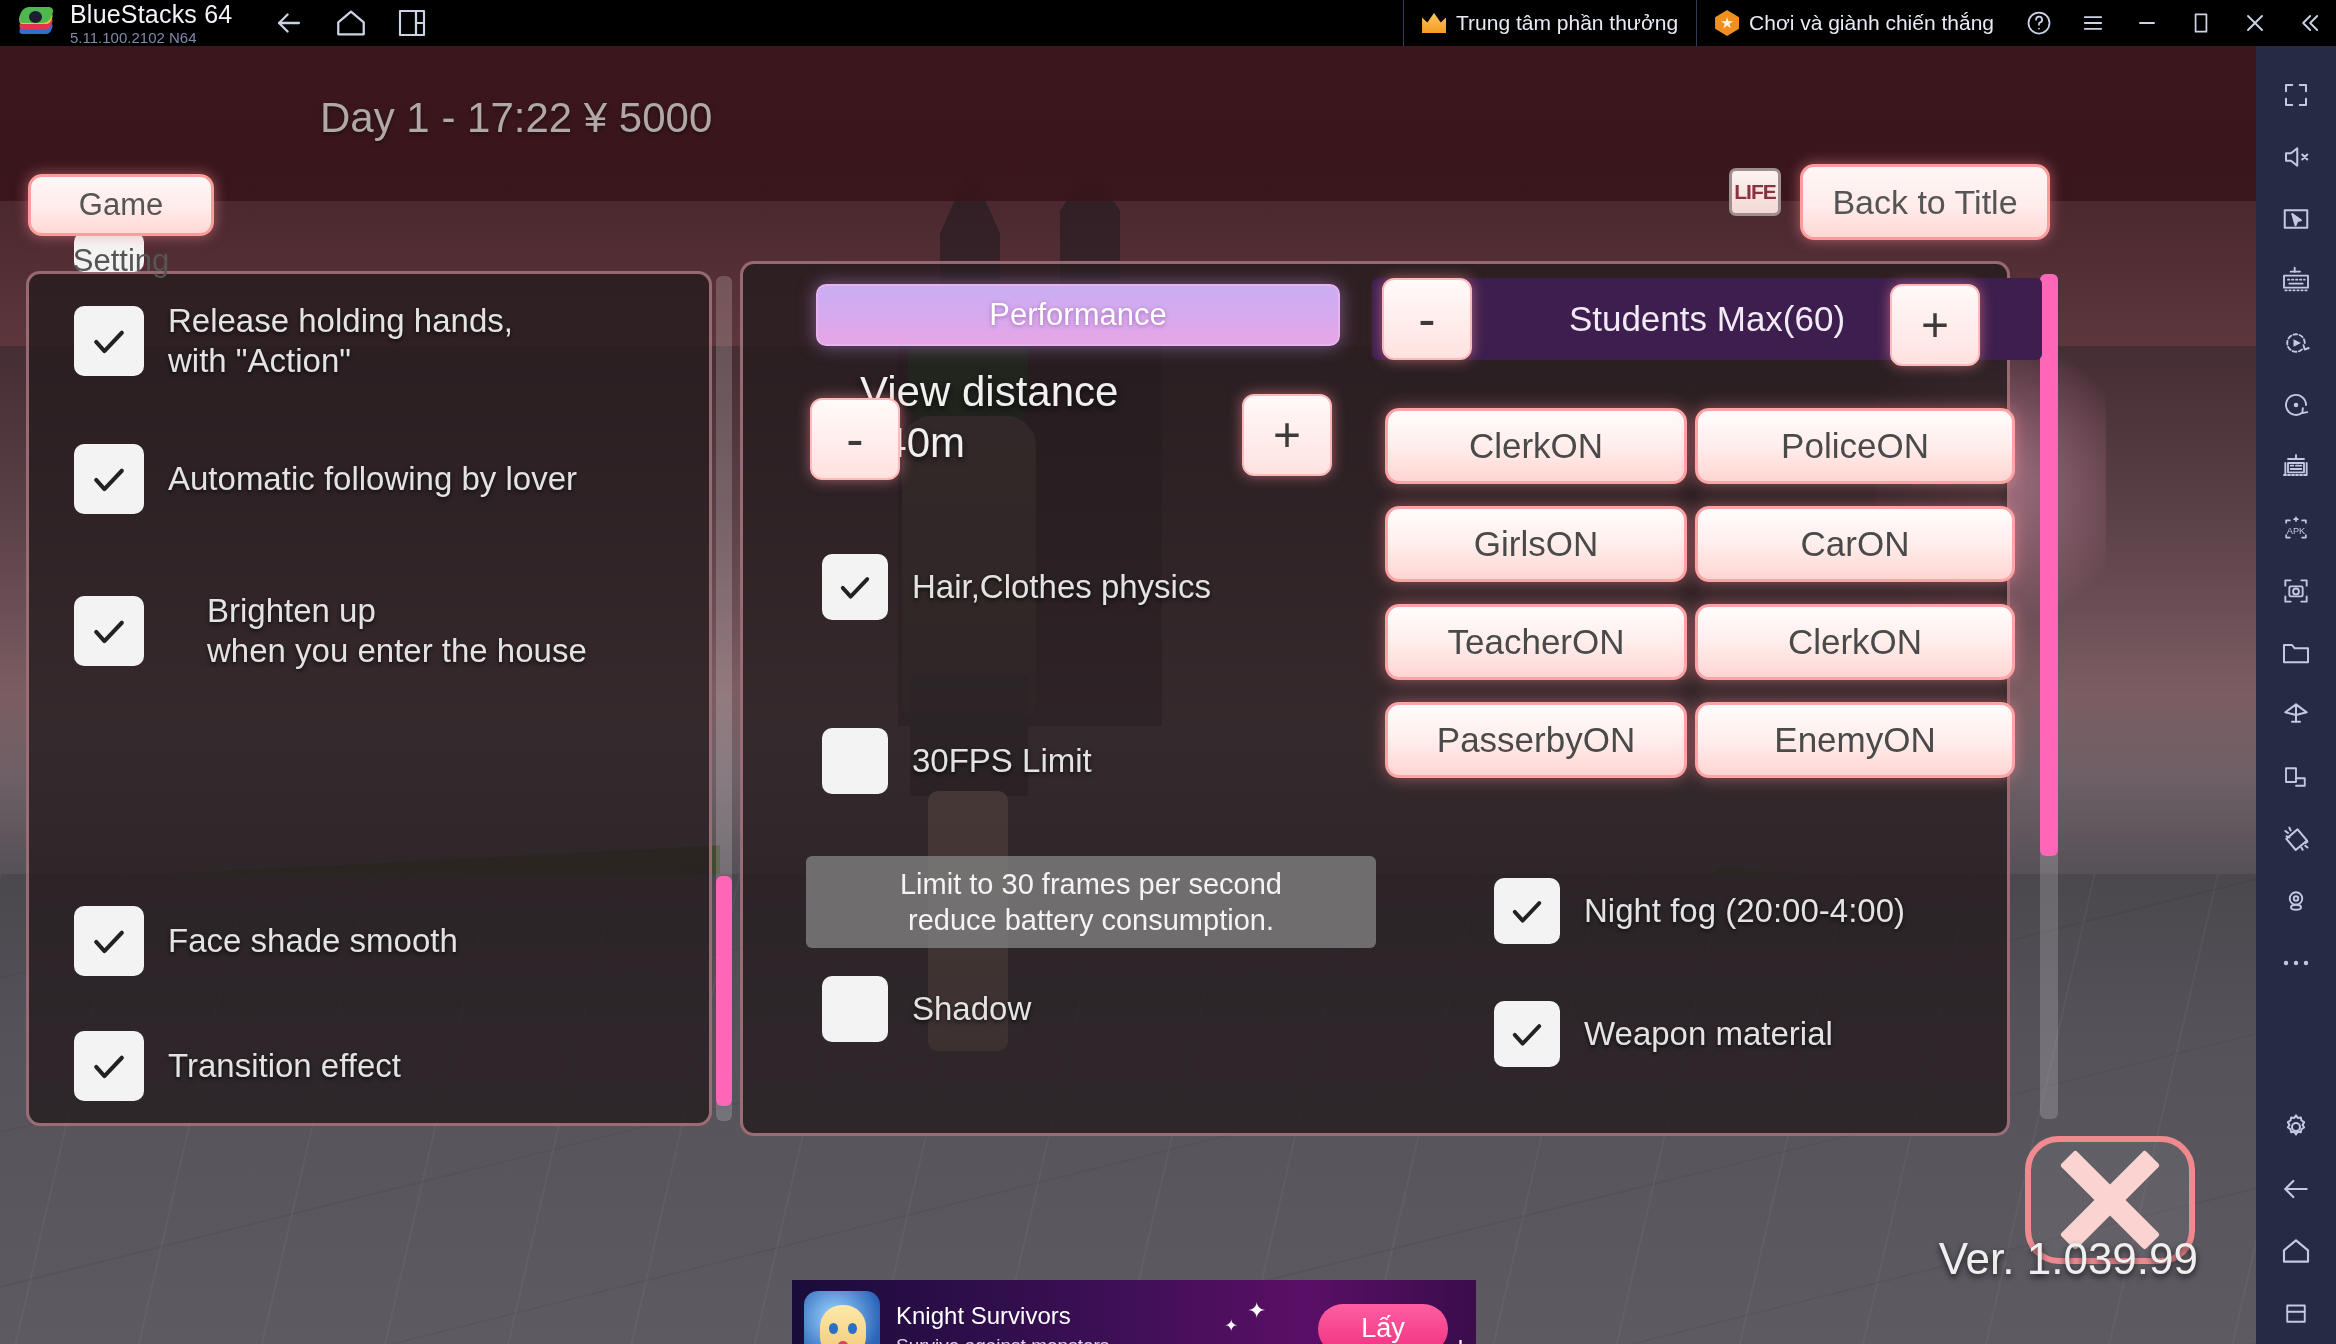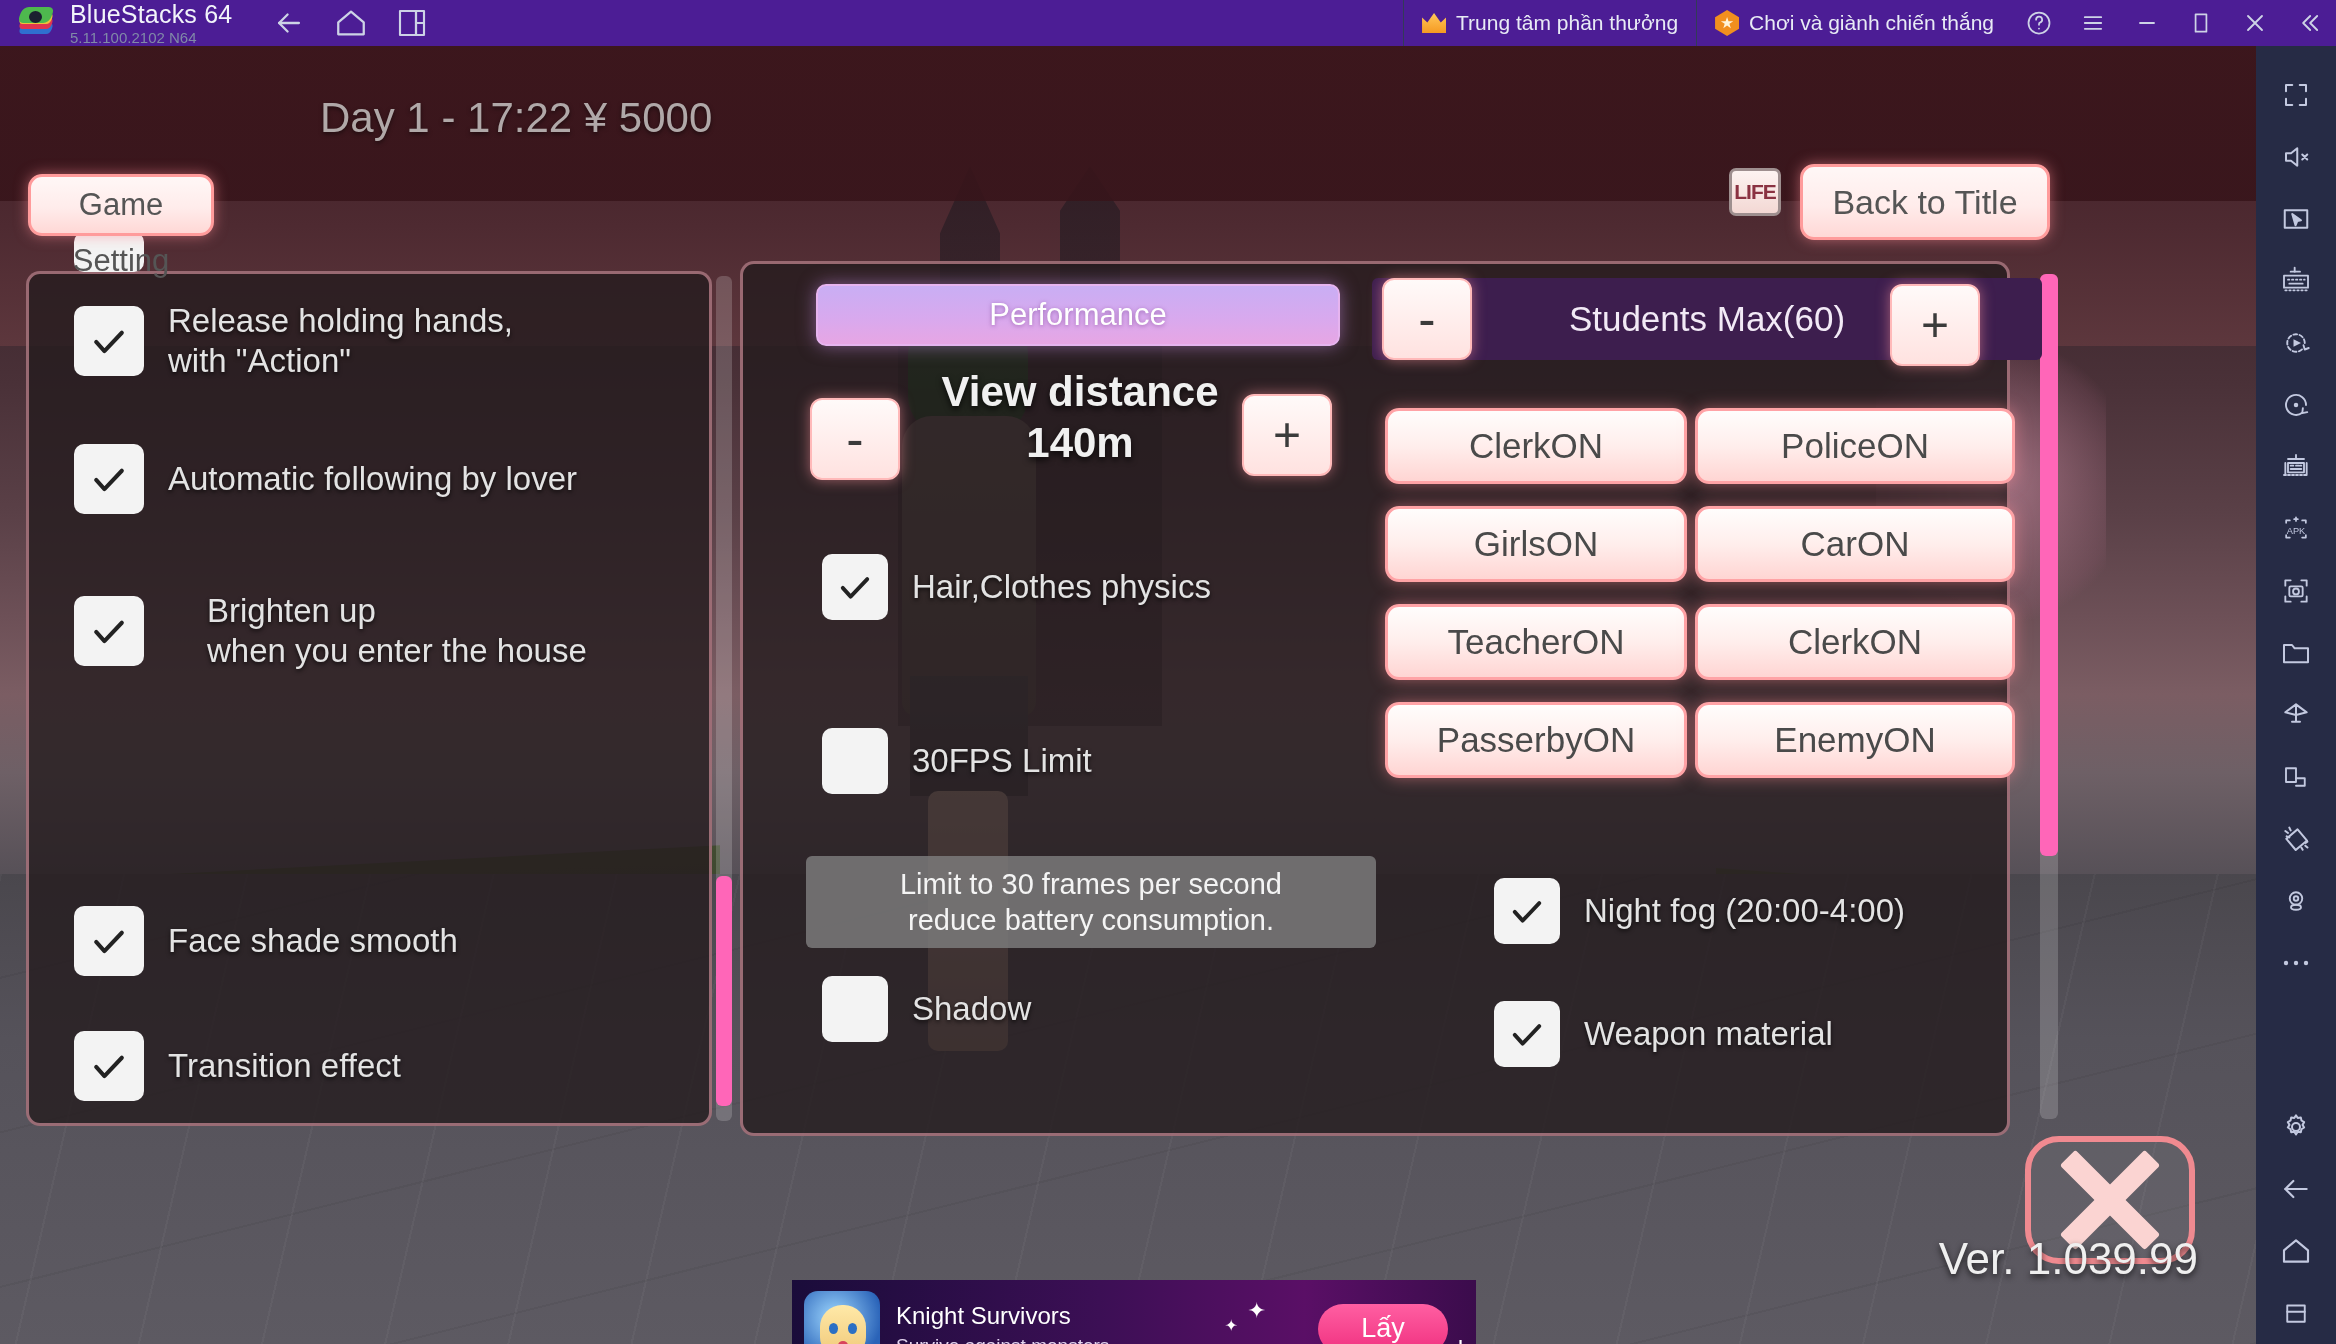--- a/index.html
+++ b/index.html
@@ -7,21 +7,21 @@
     width: 2336px; height: 1344px;
     overflow: hidden;
     background: #1d2238;
     font-family: "Liberation Sans", sans-serif;
   }
 
   
   .titlebar {
     position: absolute; top: 0; left: 0;
     width: 2336px; height: 46px;
-    background: #4c1d95;
+    background: #000000;
     display: flex; align-items: center;
     z-index: 60;
   }
   .bs-logo {
     width: 40px; height: 36px; margin-left: 16px;
     position: relative; flex: none;
   }
   .bs-logo i {
     position: absolute; left: 4px; width: 32px; height: 11px;
     border-radius: 4px/5px; transform: skewX(-20deg);
@@ -226,23 +226,22 @@
     position:absolute; left: 816px; top: 238px; width: 524px; height: 62px;
     border-radius: 10px;
     background: linear-gradient(180deg,#c9aef4 0%, #d8a9ee 55%, #e7a6e4 100%);
     border: 2px solid #e6b4ef;
     color:#ffffff; font-size: 31px; text-align:center; line-height: 58px;
     text-shadow: 0 1px 4px rgba(120,60,140,.6);
     box-shadow: 0 0 18px rgba(210,150,240,.5);
   }
   .viewdist {
     position:absolute; left: 860px; top: 320px; width: 440px;
-    text-align:center; color:#f0f0f0; font-size: 42px; line-height: 1.22;
+    text-align:left; color:#f0f0f0; font-size: 42px; line-height: 1.22;
     text-shadow: 0 3px 6px rgba(0,0,0,.75);
-    font-weight: bold;
   }
   .stepper {
     width: 90px; height: 82px; border-radius: 12px;
     background: linear-gradient(180deg,#fffaf9,#ffe2e0);
     border: 2px solid #ffb9b9;
     box-shadow: 0 0 14px rgba(255,150,160,.55);
     display:flex; align-items:center; justify-content:center;
     color:#3b3b3b; font-size: 48px; line-height:1;
   }
   .stepper.minus { font-size: 52px; }

